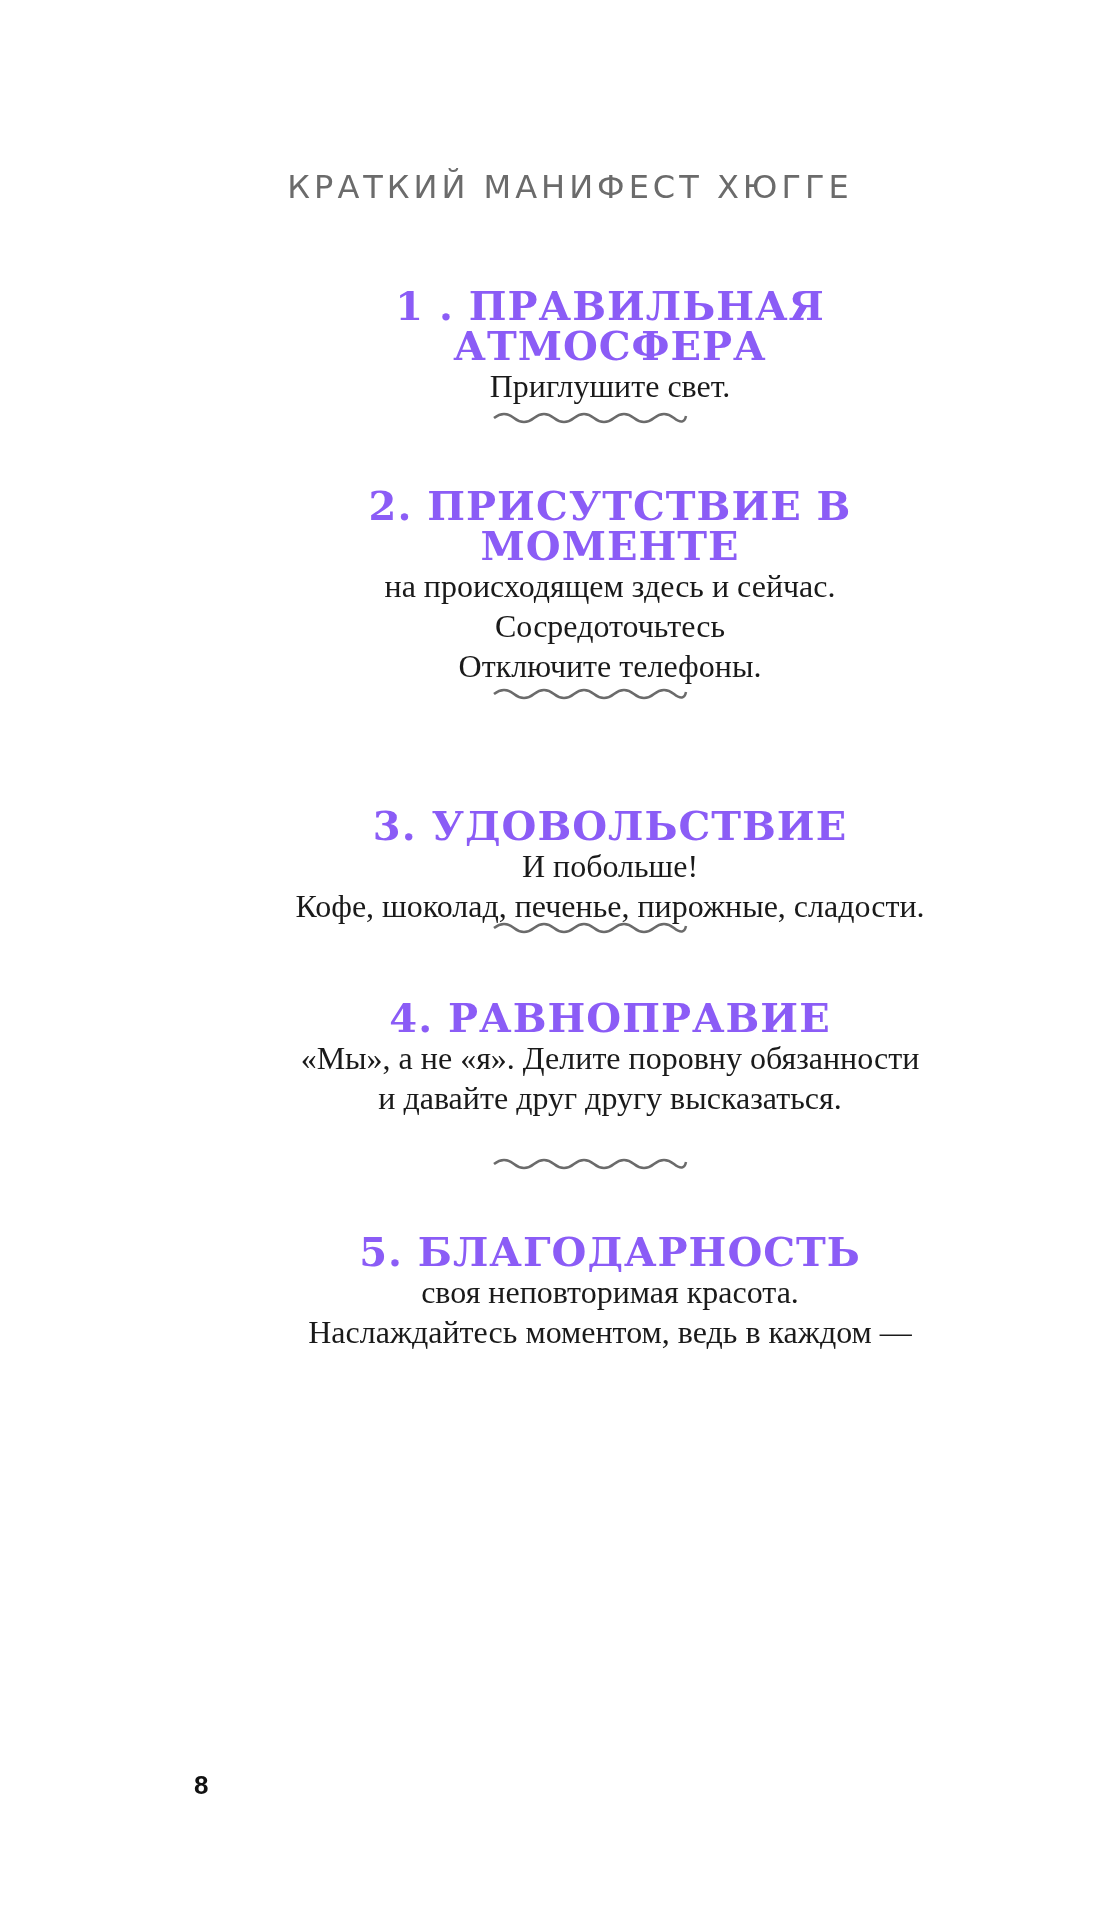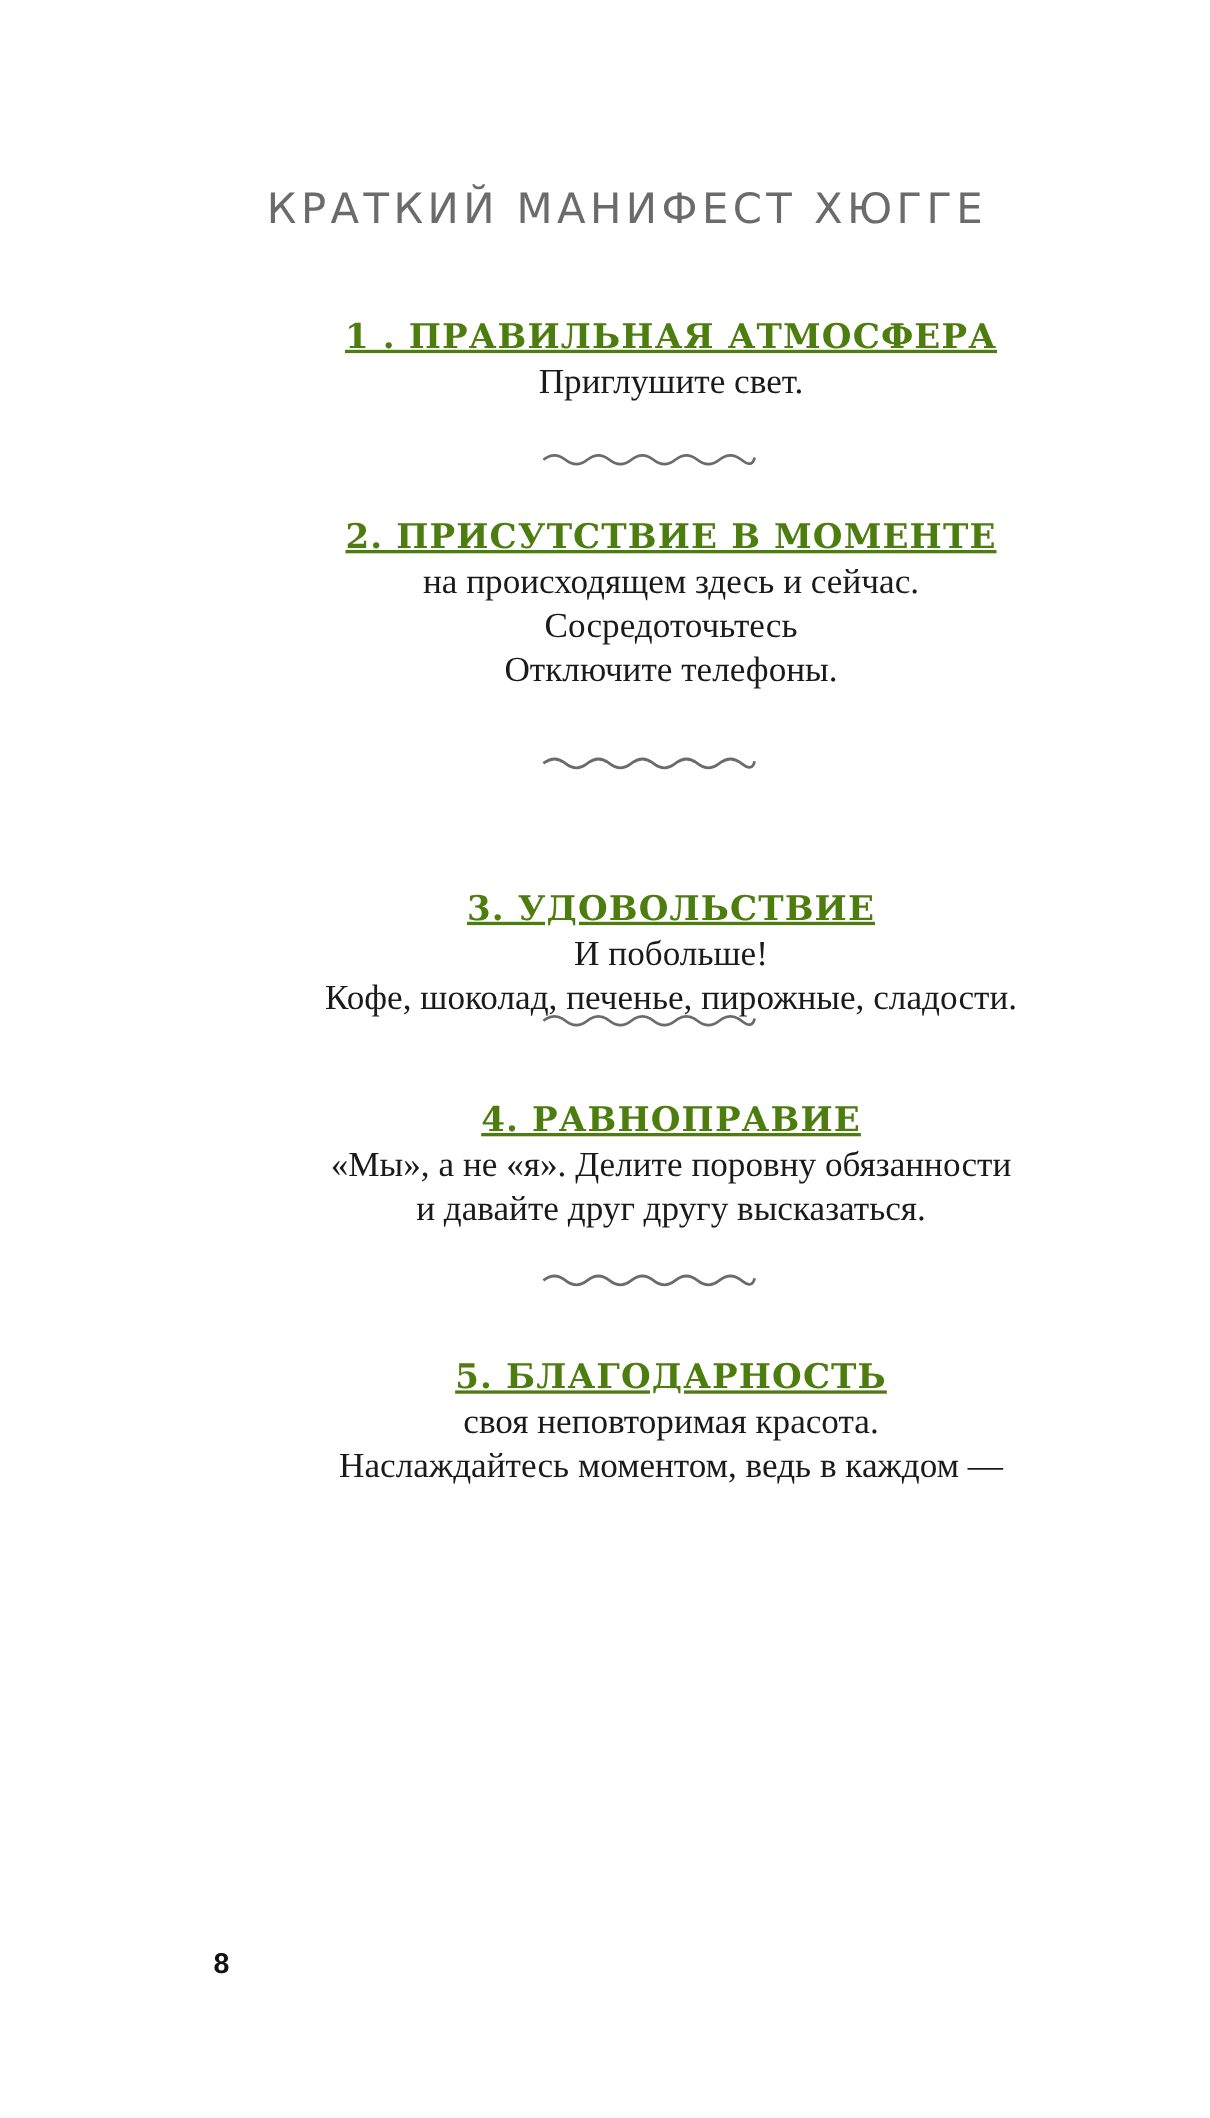--- a/index.html
+++ b/index.html
@@ -1,26 +1,26 @@
 <!DOCTYPE html>
 <html><head>
 <meta charset="utf-8">
 <style>
   html, body { margin: 0; padding: 0; background: #ffffff; }
   body { width: 1100px; height: 1925px; position: relative; overflow: hidden; }
   .title {
     position: absolute; left: 0; width: 1100px; top: 168px;
     text-align: center; font-family: "DejaVu Sans", sans-serif;
-    font-size: 38px; letter-spacing: 4px; color: #6b6b6b; font-weight: normal;
+    font-size: 32px; letter-spacing: 4px; color: #6b6b6b; font-weight: normal;
     padding-left: 40px; box-sizing: border-box;
   }
   .section { position: absolute; left: 260px; width: 700px; text-align: center; }
   .sec-head {
-    font-family: "DejaVu Serif", serif; font-weight: bold; color: #4d7c0f;
-    font-size: 31px; letter-spacing: 1px; line-height: 40px; text-decoration: underline;
+    font-family: "DejaVu Serif", serif; font-weight: bold; color: #8b5cf6;
+    font-size: 40px; letter-spacing: 1px; line-height: 40px;
   }
   .sec-body {
     font-family: "Liberation Serif", serif; color: #1a1a1a;
     font-size: 32px; line-height: 40px;
   }
   .wave { position: absolute; left: 492px; width: 196px; height: 14px; }
   .page-num {
     position: absolute; left: 194px; top: 1770px;
     font-family: "Liberation Sans", sans-serif; font-weight: bold; font-size: 26px; color: #111;
   }
@@ -31,21 +31,21 @@
 <div class="title">КРАТКИЙ МАНИФЕСТ ХЮГГЕ</div>
 
 <div class="section" style="top:286px;">
   <div class="sec-head">1 . ПРАВИЛЬНАЯ АТМОСФЕРА</div>
   <div class="sec-body">Приглушите свет.</div>
 </div>
 <svg class="wave" style="top:410px;" viewBox="0 0 196 14">
     <path d="M2 8 Q12 0 22 8 T42 8 T62 8 T82 8 T102 8 T122 8 T142 8 T162 8 T182 8 T194 6" fill="none" stroke="#6b6b6b" stroke-width="2.5"></path>
   </svg>
 
-<div class="section" style="top:468px;">
+<div class="section" style="top:486px;">
   <div class="sec-head">2. ПРИСУТСТВИЕ В МОМЕНТЕ</div>
   <div class="sec-body">на происходящем здесь и сейчас.</div>
   <div class="sec-body">Сосредоточьтесь</div>
   <div class="sec-body">Отключите телефоны.</div>
 </div>
 <svg class="wave" style="top:686px;" viewBox="0 0 196 14">
     <path d="M2 8 Q12 0 22 8 T42 8 T62 8 T82 8 T102 8 T122 8 T142 8 T162 8 T182 8 T194 6" fill="none" stroke="#6b6b6b" stroke-width="2.5"></path>
   </svg>
 
 <div class="section" style="top:762px;margin-top:44px;">

